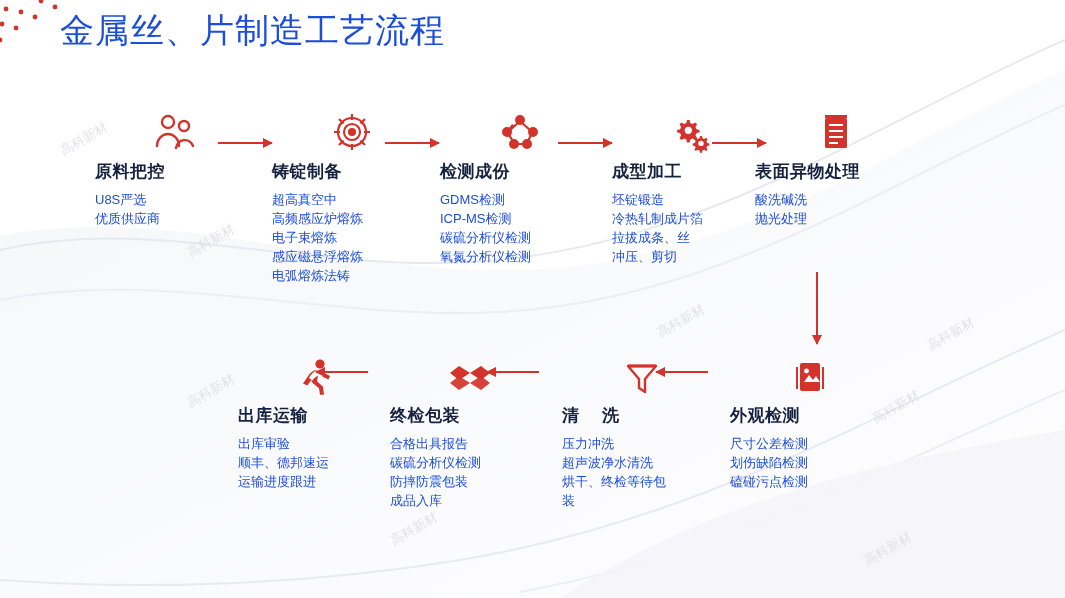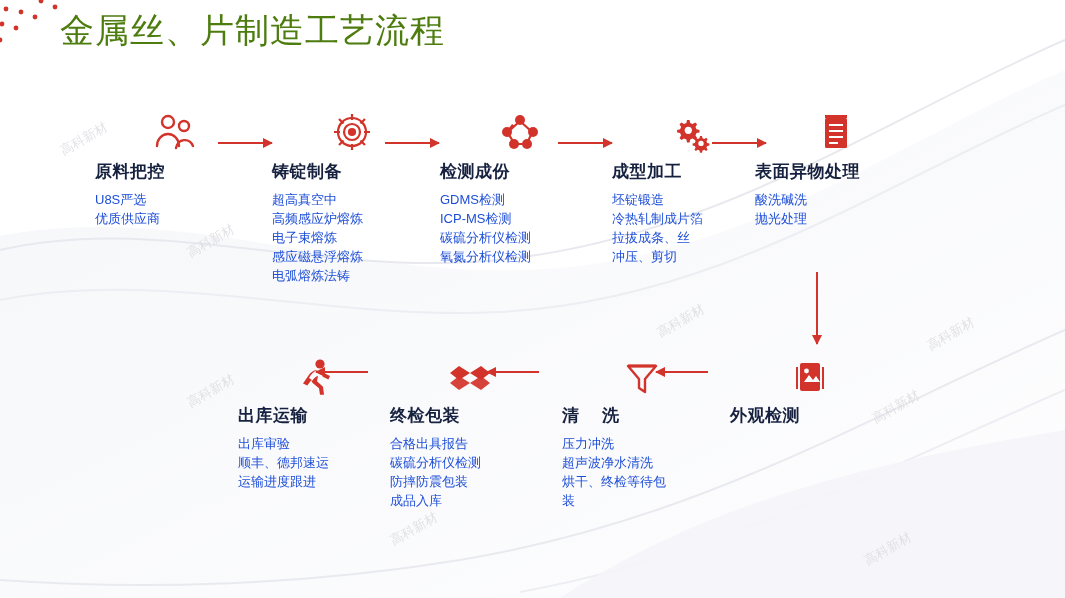--- a/index.html
+++ b/index.html
@@ -31,21 +31,21 @@
     z-index: 1;
     pointer-events: none;
   }
 
   
   .page-title {
     position: absolute;
     top: 8px;
     left: 60px;
     font-size: 34px;
-    color: #4d7c0f;
+    color: #1d4ed8;
     letter-spacing: 1px;
     font-weight: 400;
     z-index: 4;
   }
 
   
   .flow {
     position: absolute;
     inset: 0;
     z-index: 3;
@@ -327,20 +327,25 @@
         <g fill="#ffffff">
           <path d="M16 24 l5 -7 4 5 3 -4 4 6 z"></path>
           <circle cx="18.5" cy="13" r="2.4"></circle>
         </g>
         <g fill="none" stroke="#d2332a" stroke-width="2">
           <path d="M9 9 v22 M35 9 v22"></path>
         </g>
       </svg>
     </div>
     <div class="node-title">外观检测</div>
+    <div class="lines">
+      <div>尺寸公差检测</div>
+      <div>划伤缺陷检测</div>
+      <div>磕碰污点检测</div>
+    </div>
   </div>
 
   <div class="arrow-h rev" style="left:656px; top:371px; width:52px;"></div>
 
   <div class="node left-align" style="left:562px; top:352px;">
     <div class="icon">
       <svg width="44" height="40" viewBox="0 0 44 40">
         <g fill="none" stroke="#d2332a" stroke-width="2.4" stroke-linejoin="round">
           <path d="M8 8 h28 l-11 13 v13 l-6 -4 v-9 z"></path>
           <path d="M8 8 h28" stroke-width="3"></path>

